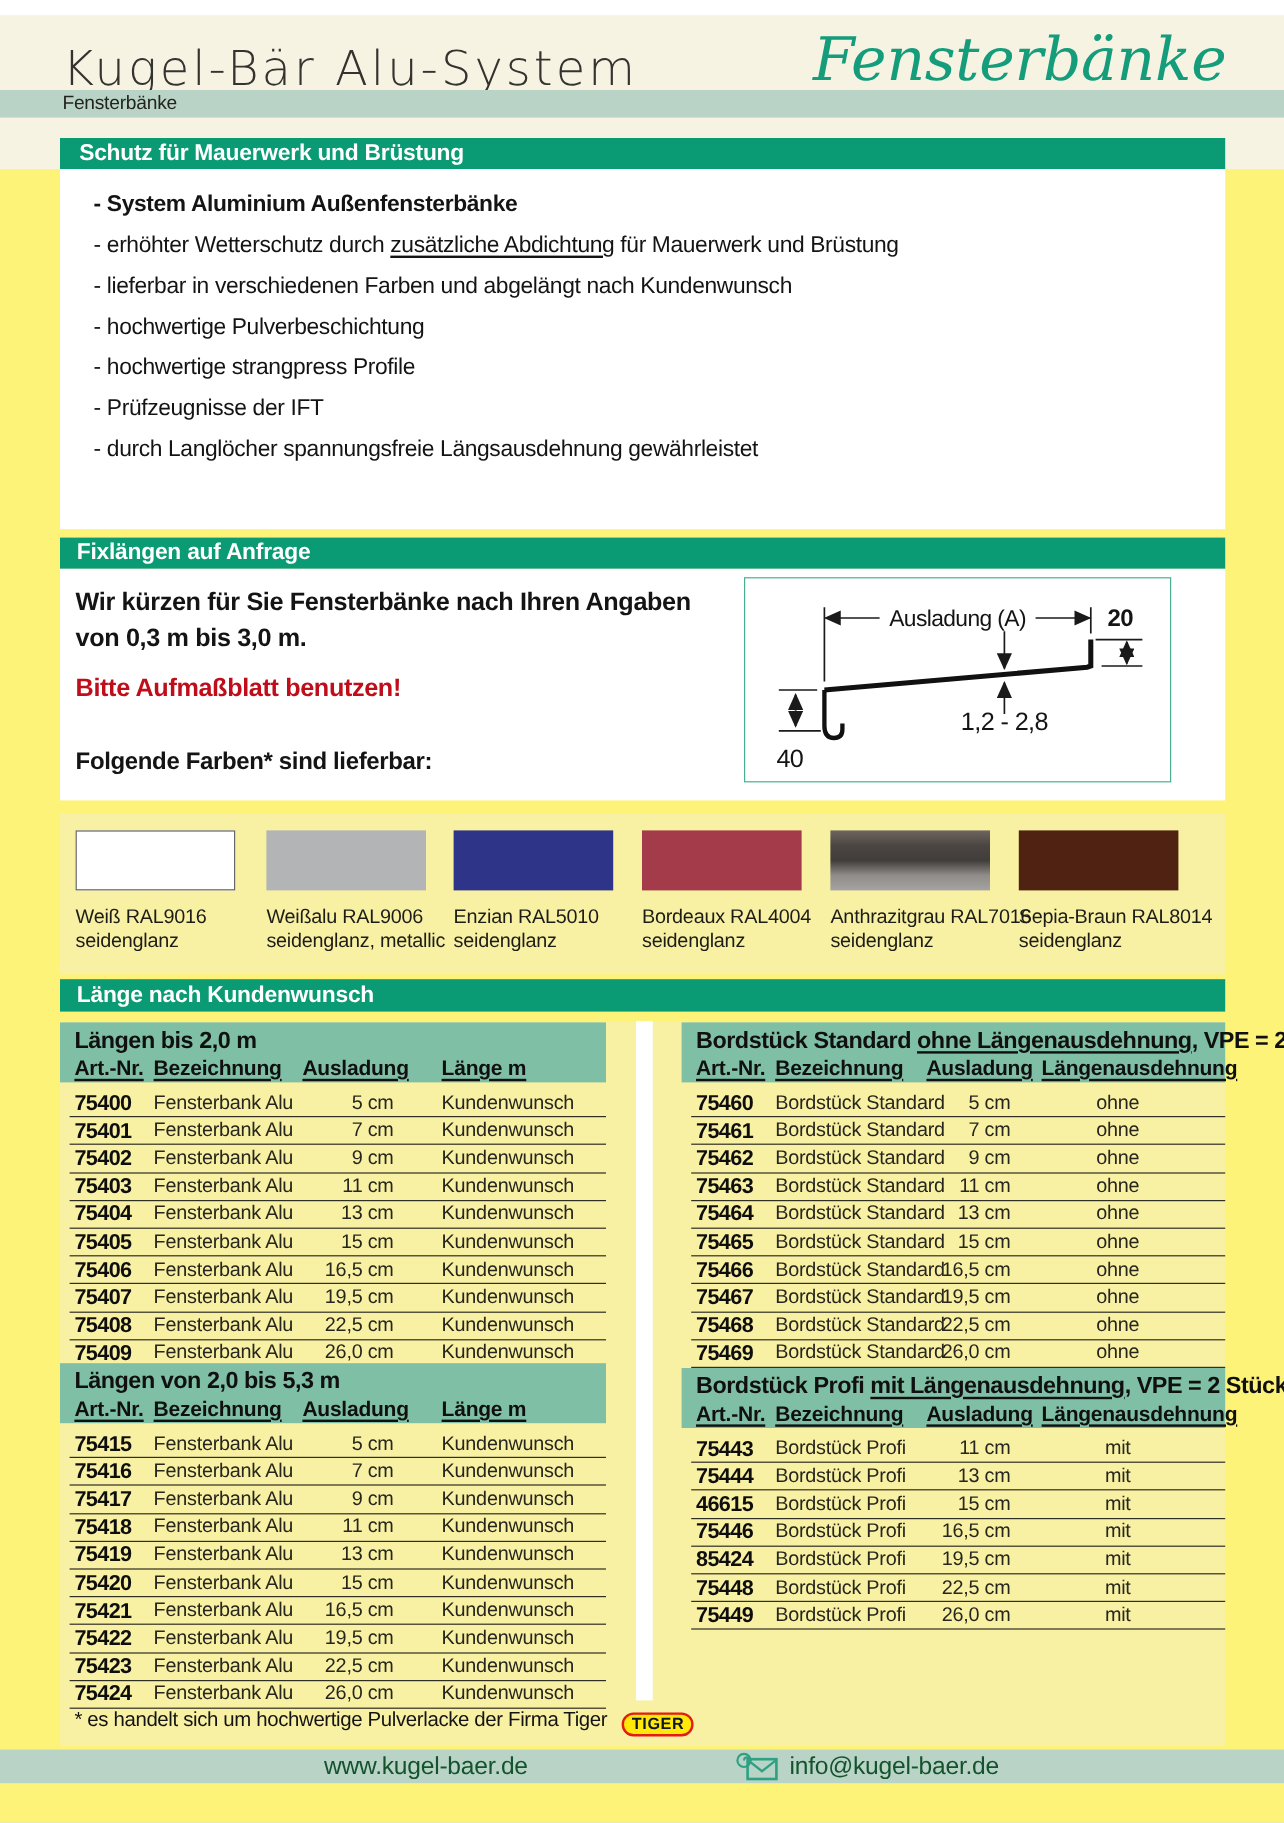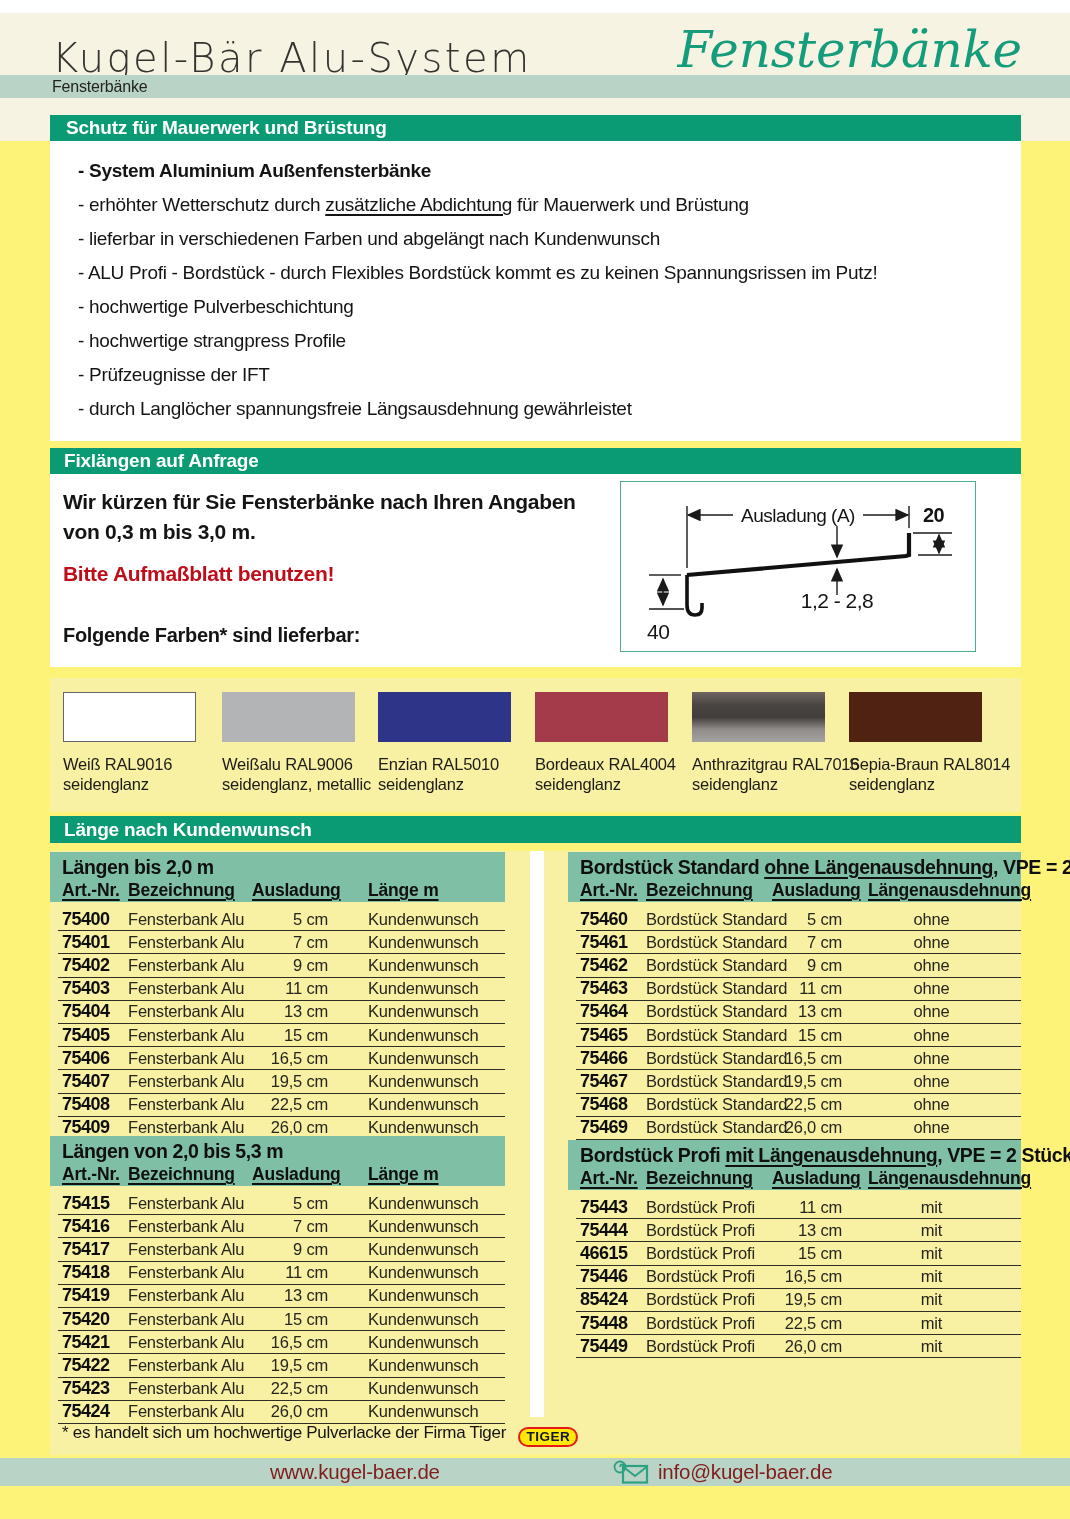--- a/index.html
+++ b/index.html
@@ -58,21 +58,21 @@
   .trow .ausl{text-align:right;}
   .lt .trow .ausl{padding-right:14px;}
   .lt .trow .val{padding-left:26px;}
   .rt .trow .val{text-align:center;}
   
   .footnote{position:absolute;left:12px;top:572px;font-size:17px;letter-spacing:-0.3px;color:#141414;}
   .tiger{display:inline-block;background:#FFE80A;border:2.5px solid #E31B12;border-radius:11px;
          color:#0f172a;font-weight:bold;font-size:13.5px;line-height:16px;padding:0 6px;
          margin-left:8px;vertical-align:-3px;letter-spacing:0.5px;}
   .footer{position:absolute;left:0;top:1458px;width:100%;height:28px;background:#B9D4C7;
-          font-size:20.5px;color:#7f1d1d;}
+          font-size:20.5px;color:#14532d;}
   .footer .site{position:absolute;left:270px;top:2px;}
   .footer .mail{position:absolute;left:658px;top:2px;}
   .env-icon{position:absolute;left:612px;top:1px;}
 </style>
 </head>
 <body>
 
 <div class="page">
 
   <div class="top-white"></div>
@@ -85,21 +85,20 @@
     </div>
   </div>
 
   <div class="banner" id="banner1">Schutz für Mauerwerk und Brüstung</div>
 
   <div class="whitebox" id="box-features">
     <div class="bullets" id="feature-list">
         <div class="bullet bold"><span>- System Aluminium Außenfensterbänke</span></div>
         <div class="bullet"><span>- erhöhter Wetterschutz durch </span><span class="u">zusätzliche Abdichtung</span><span> für Mauerwerk und Brüstung</span></div>
         <div class="bullet"><span>- lieferbar in verschiedenen Farben und abgelängt nach Kundenwunsch</span></div>
-        <div class="bullet"><span>- ALU Profi - Bordstück - durch Flexibles Bordstück kommt es zu keinen Spannungsrissen im Putz!</span></div>
         <div class="bullet"><span>- hochwertige Pulverbeschichtung</span></div>
         <div class="bullet"><span>- hochwertige strangpress Profile</span></div>
         <div class="bullet"><span>- Prüfzeugnisse der IFT</span></div>
         <div class="bullet"><span>- durch Langlöcher spannungsfreie Längsausdehnung gewährleistet</span></div>
       </div>
   </div>
 
   <div class="banner" id="banner2">Fixlängen auf Anfrage</div>
 
   <div class="whitebox" id="box-fix">

